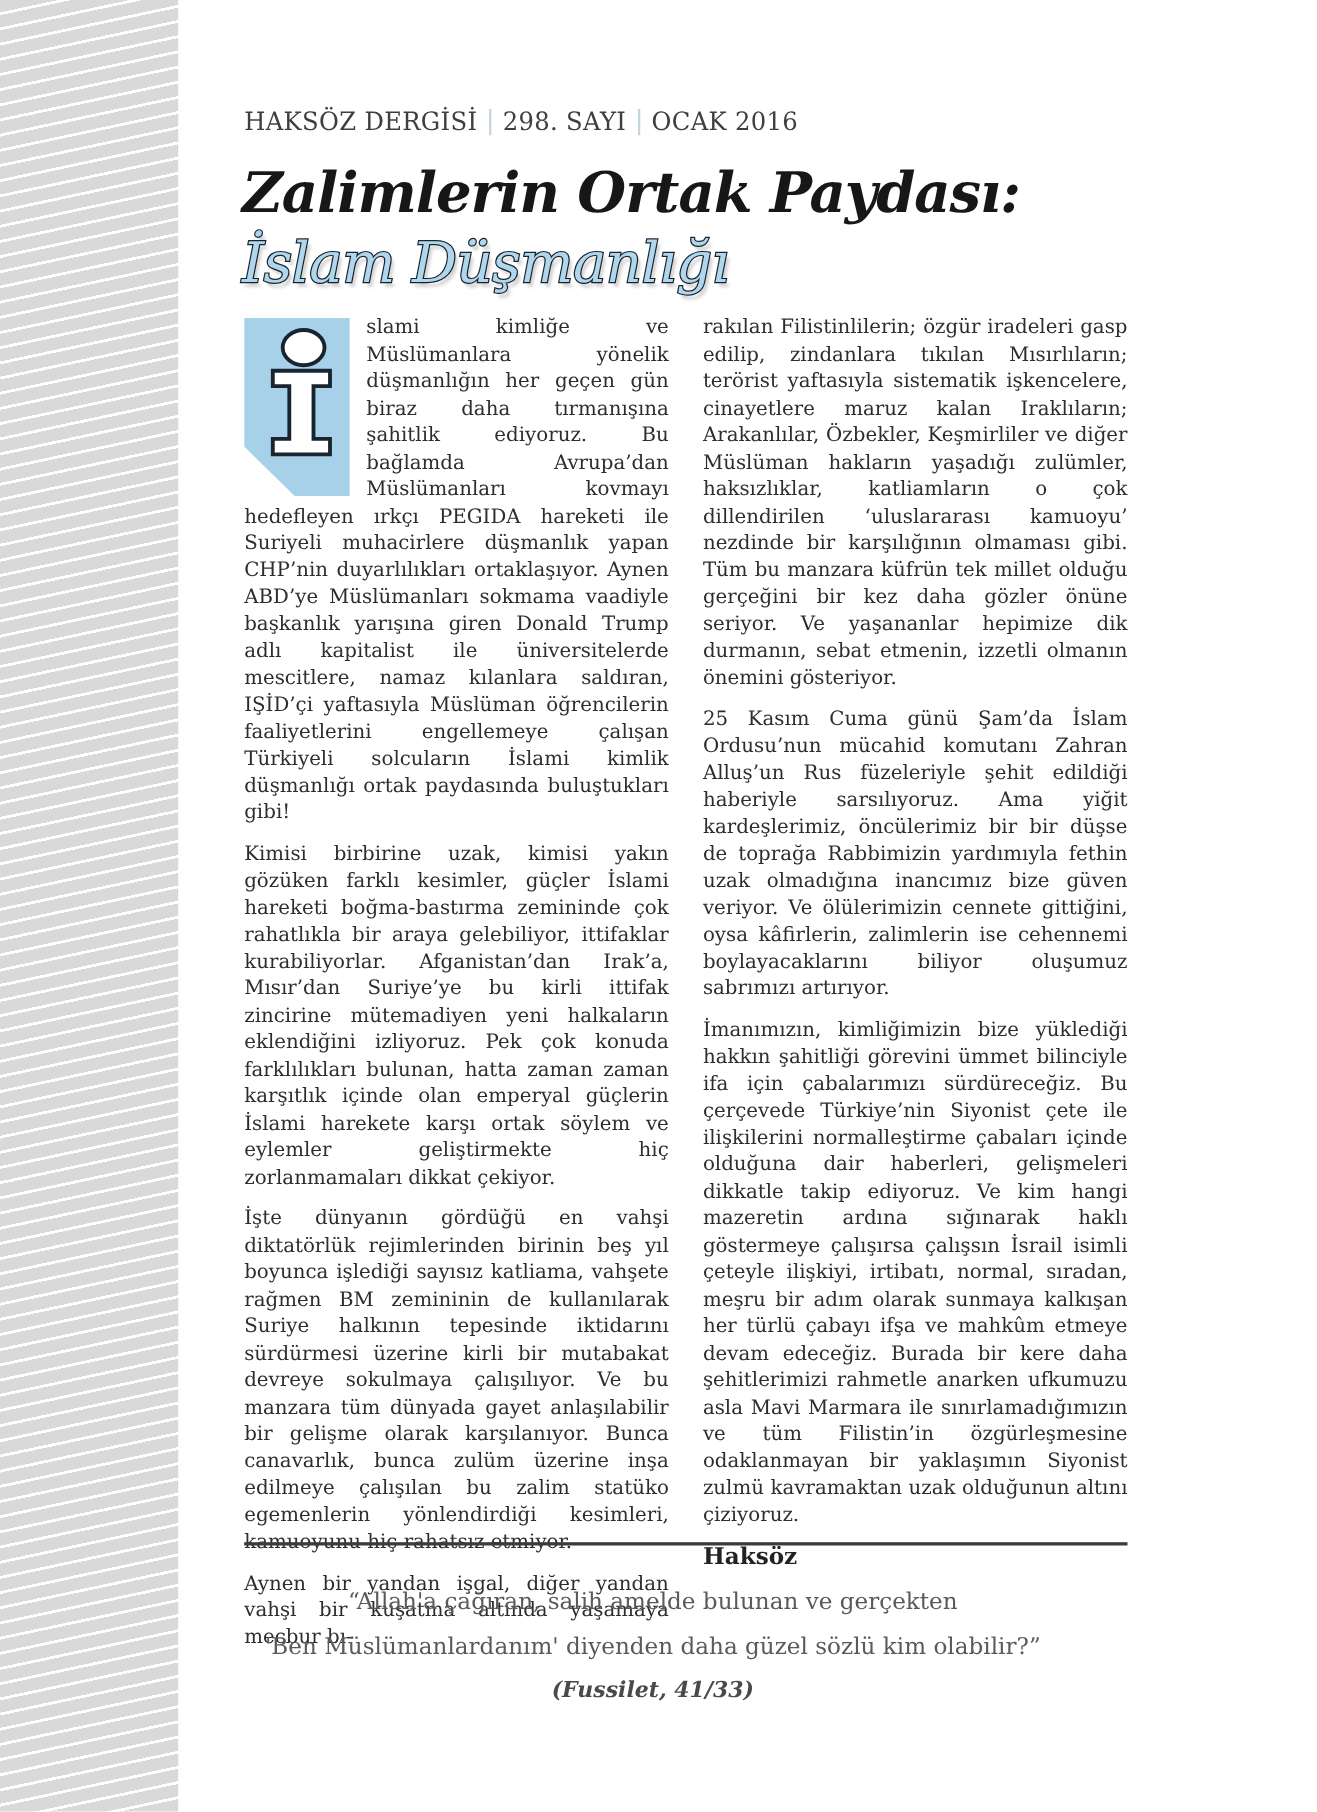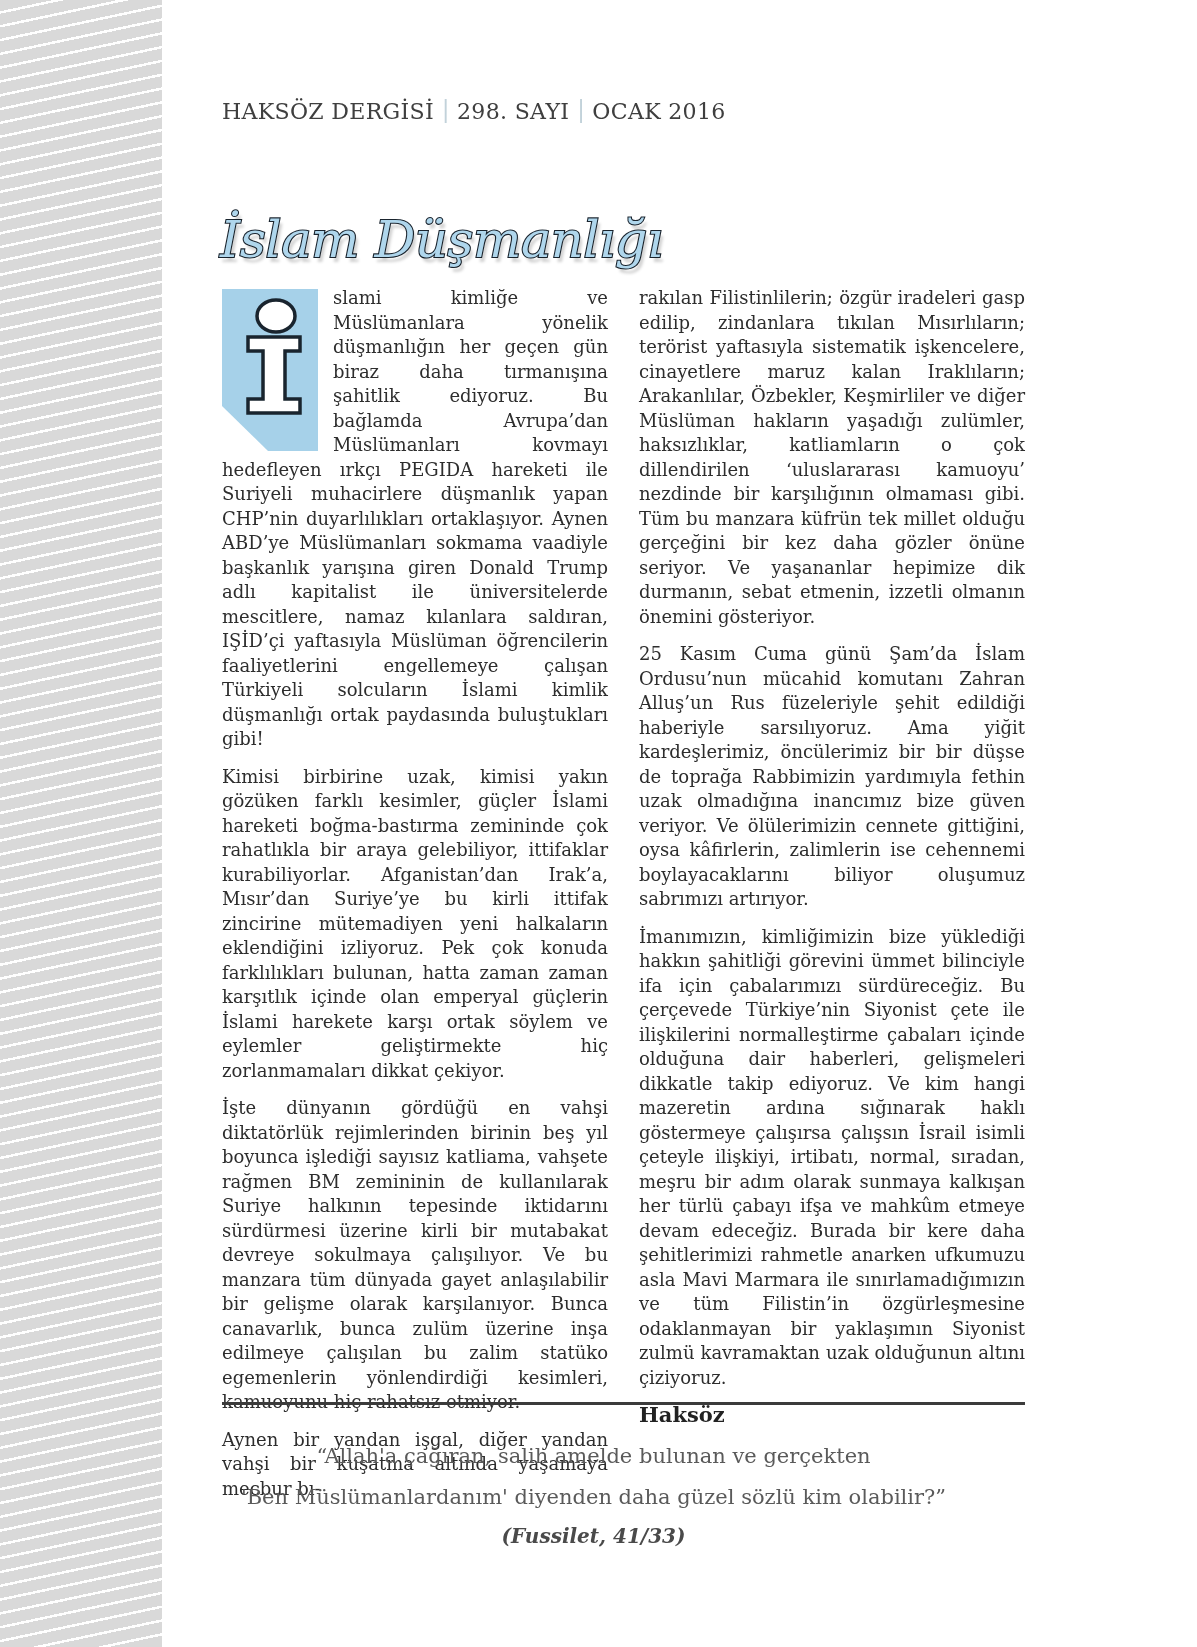--- a/index.html
+++ b/index.html
@@ -83,20 +83,21 @@
   <div class="stripe-band"></div>
 
   <div class="masthead">
     <span>HAKSÖZ DERGİSİ</span>
     <span class="sep"></span>
     <span>298. SAYI</span>
     <span class="sep"></span>
     <span>OCAK 2016</span>
   </div>
 
+  <div class="title-line1">Zalimlerin Ortak Paydası:</div>
   <div class="title-line2">İslam Düşmanlığı</div>
 
   <div class="columns">
 
     <div class="col">
       <p class="para">
         <span class="dropcap-box" aria-label="İ">
           <svg width="96" height="162" viewBox="0 0 96 162" xmlns="http://www.w3.org/2000/svg">
             <polygon points="0,0 96,0 96,162 46,162 0,117" fill="#a6d1e9"></polygon>
             <ellipse cx="54" cy="27" rx="19" ry="16" fill="#ffffff" stroke="#19242e" stroke-width="3.5"></ellipse>

